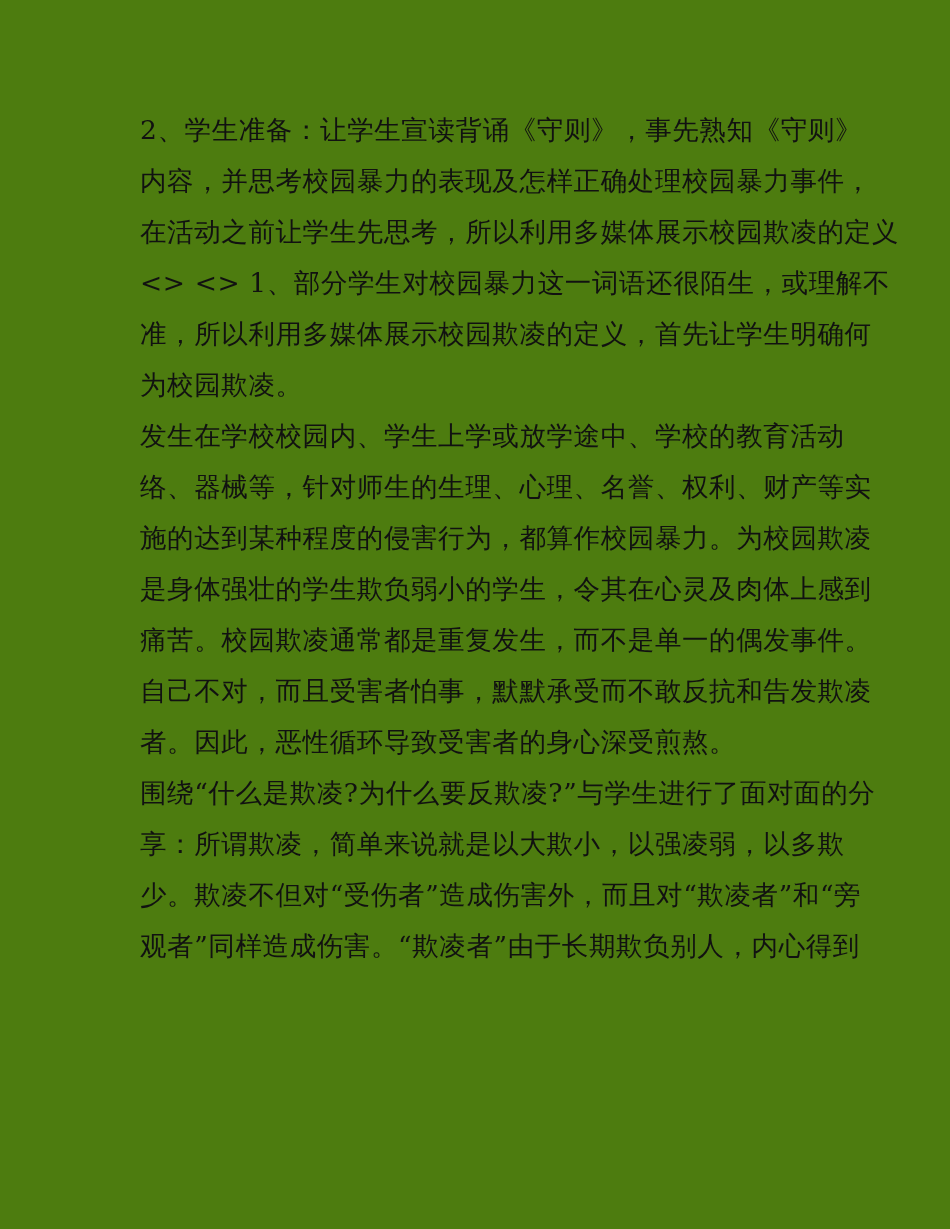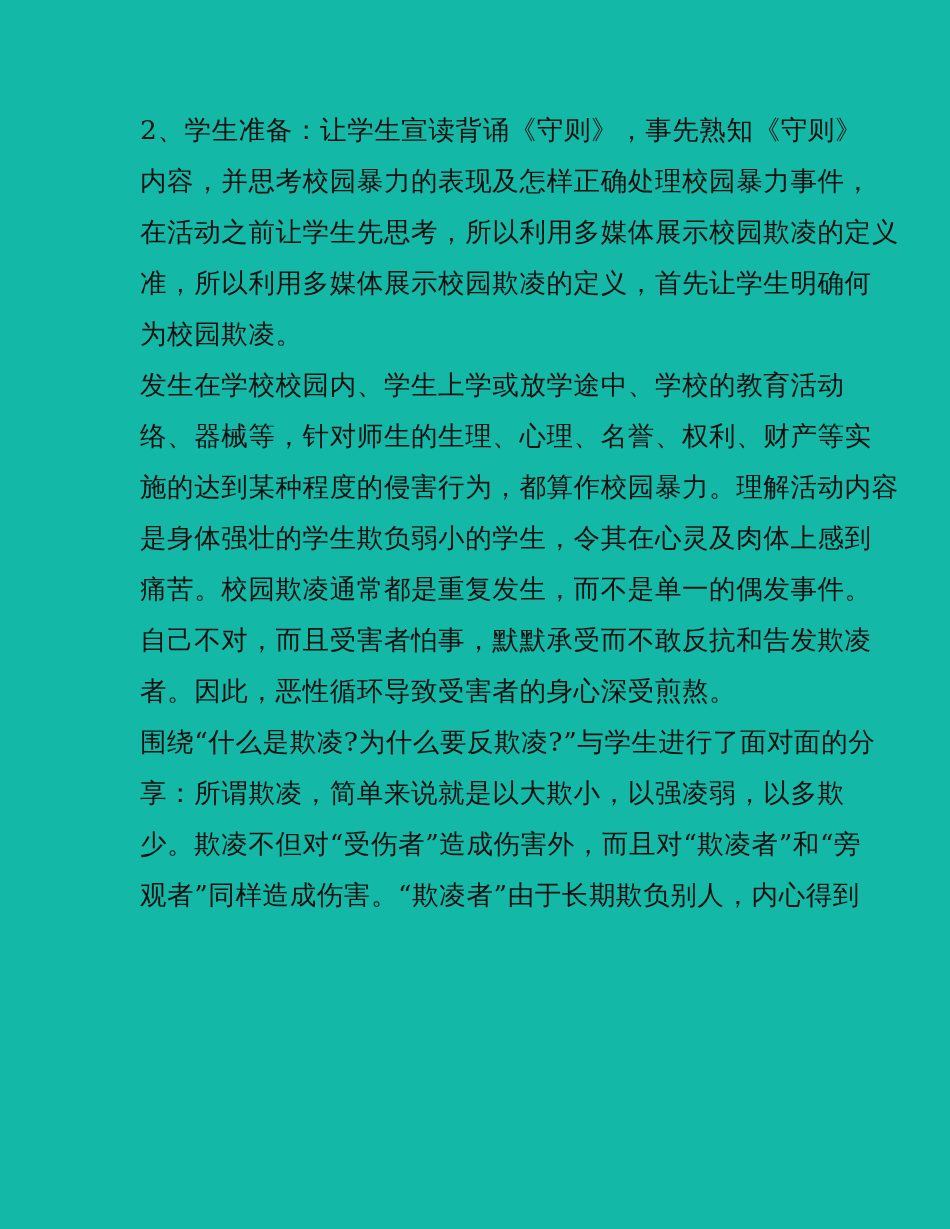--- a/index.html
+++ b/index.html
@@ -12,21 +12,21 @@
       height: 1229px;
       position: relative;
       overflow: hidden;
     }
     .page {
       position: absolute;
       left: 0;
       top: 0;
       width: 950px;
       height: 1229px;
-      background: #14b8a6;
+      background: #4d7c0f;
     }
     .content {
       position: absolute;
       left: 140px;
       top: 109px;
       width: 690px;
     }
     .line {
       display: block;
       height: 51px;
@@ -44,28 +44,29 @@
 <div class="page">
   <div class="content">
 
     <div>
       <span class="line">2、学生准备：让学生宣读背诵《守则》，事先熟知《守则》</span>
       <span class="line">内容，并思考校园暴力的表现及怎样正确处理校园暴力事件，</span>
       <span class="line">在活动之前让学生先思考，所以利用多媒体展示校园欺凌的定义</span>
     </div>
 
     <div>
+      <span class="line">&lt;&gt; &lt;&gt; 1、部分学生对校园暴力这一词语还很陌生，或理解不</span>
       <span class="line">准，所以利用多媒体展示校园欺凌的定义，首先让学生明确何</span>
       <span class="line">为校园欺凌。</span>
     </div>
 
     <div>
       <span class="line">发生在学校校园内、学生上学或放学途中、学校的教育活动</span>
       <span class="line">络、器械等，针对师生的生理、心理、名誉、权利、财产等实</span>
-      <span class="line">施的达到某种程度的侵害行为，都算作校园暴力。理解活动内容</span>
+      <span class="line">施的达到某种程度的侵害行为，都算作校园暴力。为校园欺凌</span>
       <span class="line">是身体强壮的学生欺负弱小的学生，令其在心灵及肉体上感到</span>
       <span class="line">痛苦。校园欺凌通常都是重复发生，而不是单一的偶发事件。</span>
       <span class="line">自己不对，而且受害者怕事，默默承受而不敢反抗和告发欺凌</span>
       <span class="line">者。因此，恶性循环导致受害者的身心深受煎熬。</span>
     </div>
 
     <div>
       <span class="line">围绕“什么是欺凌?为什么要反欺凌?”与学生进行了面对面的分</span>
       <span class="line">享：所谓欺凌，简单来说就是以大欺小，以强凌弱，以多欺</span>
       <span class="line">少。欺凌不但对“受伤者”造成伤害外，而且对“欺凌者”和“旁</span>

